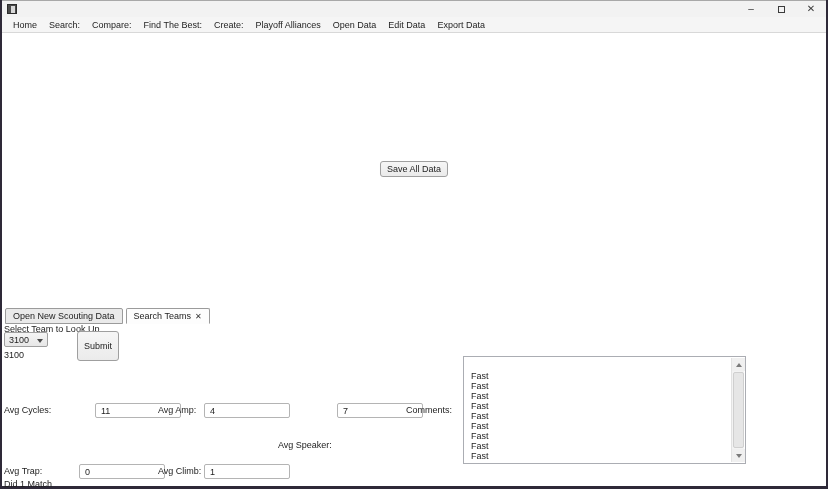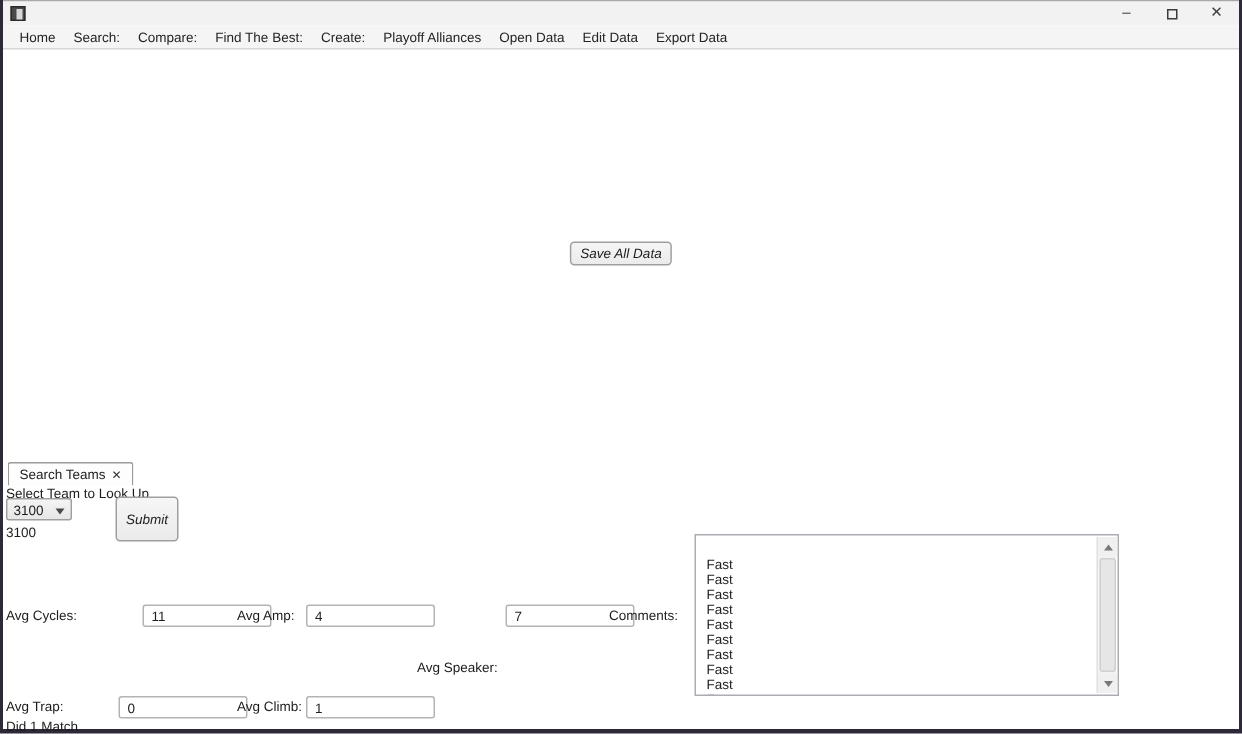--- a/index.html
+++ b/index.html
@@ -39,21 +39,21 @@
   .menubar {
     position: absolute; left: 0; top: 16px; width: 100%; height: 16px;
     background: #f5f5f5; border-bottom: 1px solid #d8d8d8;
     display: flex; align-items: center; padding-left: 5px;
   }
   .menu-item { padding: 0 6px; color: #242424; white-space: nowrap; }
   
   .btn {
     display: inline-block; background: linear-gradient(#f6f6f6, #ebebeb);
     border: 1px solid #9f9f9f; border-radius: 3px; color: #1d1d1d;
-    font-size: 9px; text-align: center; font-style: italic;
+    font-size: 9px; text-align: center;
   }
   .save-btn {
     position: absolute; left: 50%; top: 160px; transform: translateX(-50%);
     height: 16px; line-height: 14px; padding: 0 6px;
   }
   
   .tabbar { position: absolute; left: 0; top: 307px; height: 16px; display: flex; }
   .tab {
     height: 16px; display: flex; align-items: center; padding: 0 7px;
     border: 1px solid #9b9b9b; margin-left: 3px; white-space: nowrap;
@@ -127,20 +127,23 @@
     <span class="menu-item">Create:</span>
     <span class="menu-item">Playoff Alliances</span>
     <span class="menu-item">Open Data</span>
     <span class="menu-item">Edit Data</span>
     <span class="menu-item">Export Data</span>
   </div>
 
   <button class="btn save-btn">Save All Data</button>
 
   <div class="tabbar">
+    <div class="tab inactive">
+      <span>Open New Scouting Data</span>
+    </div>
     <div class="tab active">
       <span>Search Teams</span>
       <span class="tab-close">✕</span>
     </div>
   </div>
 
   <div class="lbl" style="left:2px; top:321px;">Select Team to Look Up</div>
 
   <div class="combo">
     <span>3100</span>

